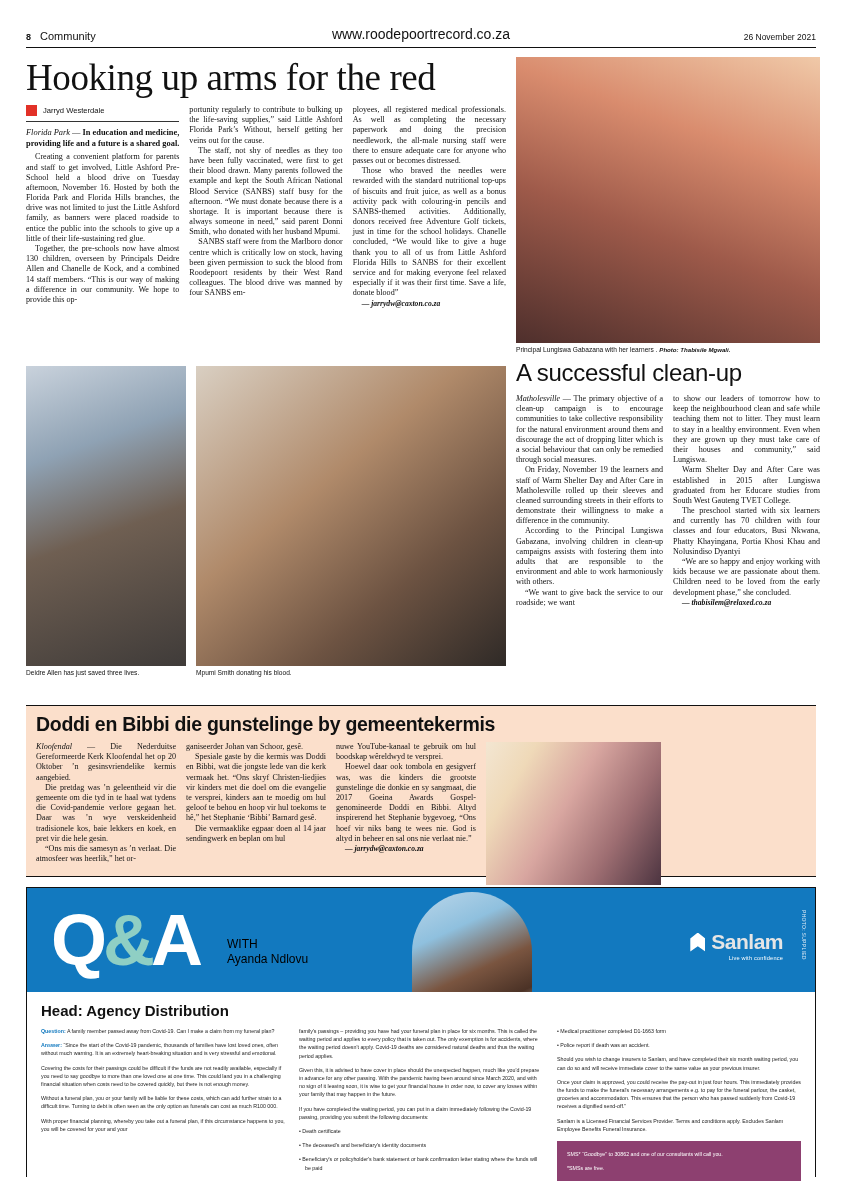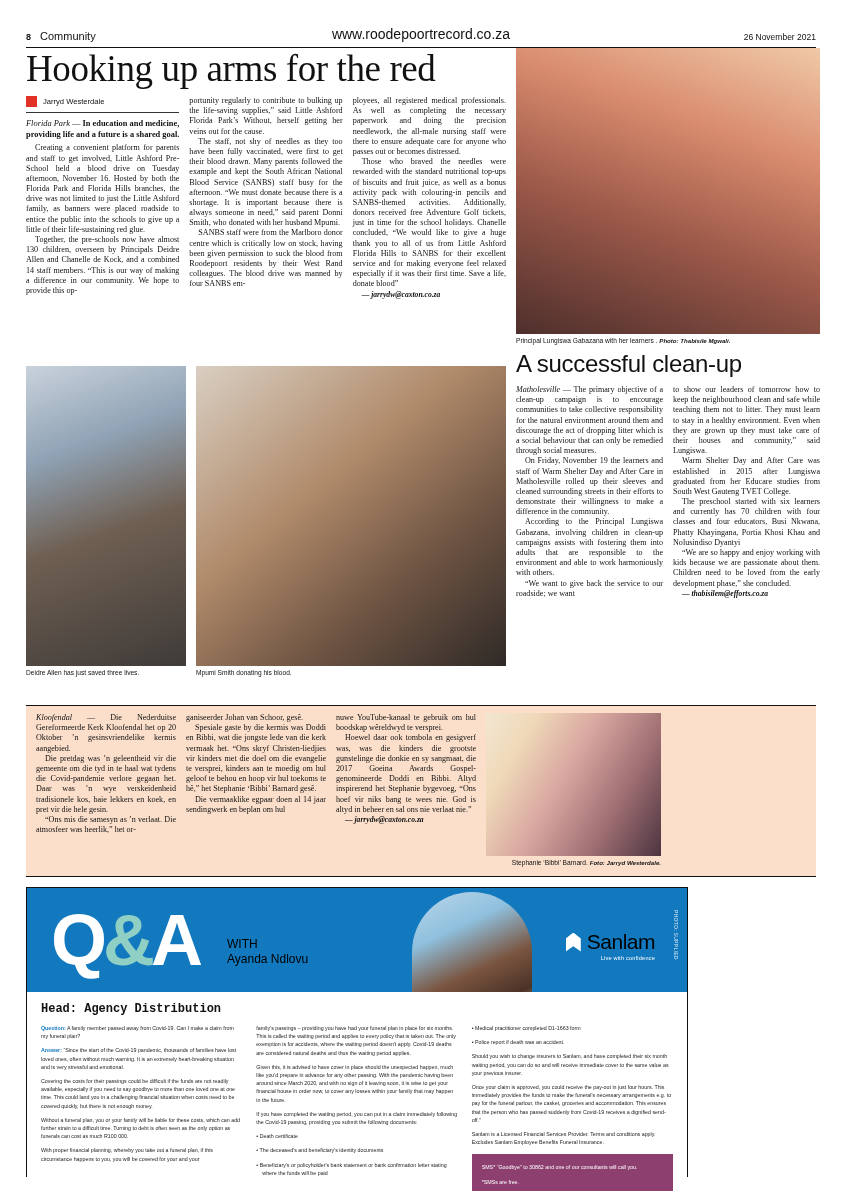--- a/index.html
+++ b/index.html
@@ -16,21 +16,21 @@
 
   
   .masthead { display:flex; align-items:flex-end; font-family:"Liberation Sans", sans-serif; font-size:9.5px; padding-bottom:5px; border-bottom:1.6px solid #111; }
   .mh-left { display:flex; gap:9px; align-items:baseline; width:33%; }
   .mh-page { font-weight:bold; font-size:9px; }
   .mh-sec { font-size:11px; }
   .mh-center { width:34%; text-align:center; font-size:14px; }
   .mh-right { width:33%; text-align:right; font-size:8.5px; }
 
   
-  .lead { display:flex; gap:10px; }
+  .lead { display:flex; gap:10px; margin-top:9px; }
   .lead-left { width:480px; }
   .headline { font-family:"Liberation Serif", serif; font-size:37px; line-height:1.0; letter-spacing:-0.4px; margin:2px 0 9px 0; font-weight:400; }
   .byline { display:flex; align-items:center; gap:6px; border-bottom:0.8px solid #333; padding-bottom:5px; margin-bottom:6px; }
   .byline-mark { width:11px; height:11px; background:#e23127; flex:0 0 auto; }
   .byline-name { font-family:"Liberation Sans", sans-serif; font-weight:normal; font-size:7.6px; }
 
   .cols3 { display:flex; gap:10px; }
   .col { width:154px; }
   .body-txt { font-size:8.1px; line-height:1.26; text-align:justify; hyphens:auto; }
   .body-txt p { margin:0; text-indent:9px; }
@@ -61,26 +61,26 @@
 
   
   .sanlam-wrap { margin-top:9px; border:1px solid #111; }
   .sanlam-banner { height:104px; background:#1279bf; position:relative; overflow:hidden; }
   .qa-logo { position:absolute; left:24px; top:16px; font-family:"Liberation Sans", sans-serif; font-size:72px; font-weight:bold; color:#ffffff; line-height:1; letter-spacing:-4px; }
   .qa-amp { color:#8fcfc4; }
   .qa-with { position:absolute; left:200px; top:49px; font-family:"Liberation Sans", sans-serif; color:#000000; font-size:12px; line-height:1.25; }
   .qa-portrait { position:absolute; left:385px; top:4px; width:120px; height:132px; border-radius:60px 60px 0 0; overflow:hidden; }
   .sanlam-logo { position:absolute; right:32px; top:42px; display:flex; align-items:center; gap:6px; }
   .sanlam-mark { width:15px; height:19px; background:#fff; clip-path: polygon(50% 0, 100% 32%, 100% 100%, 50% 72%, 0 100%, 0 32%); }
-  .sanlam-word { font-family:"Liberation Sans", sans-serif; color:#000000; font-weight:normal; font-size:21px; letter-spacing:-0.5px; }
+  .sanlam-word { font-family:"Liberation Sans", sans-serif; color:#e5e5e5; font-weight:bold; font-size:21px; letter-spacing:-0.5px; }
   .sanlam-tag { font-family:"Liberation Sans", sans-serif; color:#fff; font-size:5.6px; text-align:right; margin-top:1px; letter-spacing:0.2px; }
   .vert-credit { position:absolute; right:8px; top:22px; font-family:"Liberation Sans", sans-serif; font-size:5px; color:#dce9f5; writing-mode:vertical-rl; letter-spacing:0.3px; }
 
   .qa-body { background:#fff; padding:10px 14px 12px 14px; }
-  .qa-head { font-family:Liberation Mono, monospace; font-weight:bold; font-size:12px; margin:0 0 8px 0; }
+  .qa-head { font-family:Liberation Sans, sans-serif; font-weight:bold; font-size:15px; margin:0 0 8px 0; }
   .qa-cols { display:flex; gap:14px; font-family:"Liberation Sans", sans-serif; font-size:5.3px; line-height:1.55; color:#222; }
   .qa-col { width:246px; }
   .qa-col p { margin:0 0 6px 0; }
   .qa-lbl { color:#1279bf; font-weight:bold; }
   .qa-li { margin:0; padding-left:6px; text-indent:-6px; }
   .sms-box { background:#8d4070; color:#fff; padding:9px 10px; margin-top:8px; }
   .sms-box p { margin:0 0 6px 0; }
   .sms-box p:last-child { margin:0; }
 
   
@@ -164,41 +164,42 @@
             <p>According to the Principal Lungiswa Gabazana, involving children in clean-up campaigns assists with fostering them into adults that are responsible to the environment and able to work harmoniously with others.</p>
             <p>“We want to give back the service to our roadside; we want</p>
           </div>
         </div>
         <div class="col2">
           <div class="body-txt">
             <p class="noind">to show our leaders of tomorrow how to keep the neighbourhood clean and safe while teaching them not to litter. They must learn to stay in a healthy environment. Even when they are grown up they must take care of their houses and community,” said Lungiswa.</p>
             <p>Warm Shelter Day and After Care was established in 2015 after Lungiswa graduated from her Educare studies from South West Gauteng TVET College.</p>
             <p>The preschool started with six learners and currently has 70 children with four classes and four educators, Busi Nkwana, Phatty Khayingana, Portia Khosi Khau and Nolusindiso Dyantyi</p>
             <p>“We are so happy and enjoy working with kids because we are passionate about them. Children need to be loved from the early development phase,” she concluded.</p>
-            <p class="email">— thabisilem@efforts.co.za</p>
+            <p class="email">— thabisilem@relaxed.co.za</p>
           </div>
         </div>
       </div>
     </div>
   </div>
 
   <div style="position:absolute;left:26px;top:366px;width:480px;">
     <div style="display:flex;gap:10px;">
       <div style="width:160px;">
         <div class="photo ph-a" style="width:160px;height:300px;"></div>
         <div class="cap">Deidre Allen has just saved three lives.</div>
       </div>
       <div style="width:310px;">
         <div class="photo ph-b" style="width:310px;height:300px;"></div>
         <div class="cap">Mpumi Smith donating his blood.</div>
       </div>
     </div>
   </div>
 
   <div class="afr" style="position:absolute;left:26px;top:696px;width:790px;height:172px;">
+    <h2 class="afr-hl">Doddi en Bibbi die gunstelinge by gemeentekermis</h2>
     <div class="afr-cols">
 
       <div class="afr-col">
         <div class="body-txt">
           <p class="noind">
             <i>Kloofendal</i>
             <span>—</span>
             <span>Die Nederduitse Gereformeerde Kerk Kloofendal het op 20 Oktober ’n gesinsvriendelike kermis aangebied.</span>
           </p>
           <p>Die pretdag was ’n geleentheid vir die gemeente om die tyd in te haal wat tydens die Covid-pandemie verlore gegaan het. Daar was ’n wye verskeidenheid tradisionele kos, baie lekkers en koek, en pret vir die hele gesin.</p>
@@ -226,21 +227,21 @@
         <div class="photo" style="width:175px;height:143px;background:linear-gradient(120deg,#f3e6d2 0%,#efd9b8 20%,#d8a6a0 45%,#9e6e72 72%,#4c3440 100%);"></div>
         <div class="cap" style="text-align:right;">
           <span>Stephanie ‘Bibbi’ Barnard.</span>
           <span class="credit">Foto: Jarryd Westerdale.</span>
         </div>
       </div>
 
     </div>
   </div>
 
-  <div class="sanlam-wrap" style="position:absolute;left:26px;top:878px;width:662px;height:290px;">
+  <div class="sanlam-wrap" style="position:absolute;left:26px;top:878px;width:790px;height:290px;">
 
     <div class="sanlam-banner">
       <div class="qa-logo"><span>Q</span><span class="qa-amp">&amp;</span><span>A</span></div>
       <div class="qa-with">
         <div>WITH</div>
         <div>Ayanda Ndlovu</div>
       </div>
       <div class="qa-portrait" style="background:linear-gradient(155deg,#bcd7ea 0%,#8fc0de 30%,#7a5540 58%,#4b3226 80%,#e8e3db 100%);"></div>
       <div class="vert-credit">PHOTO: SUPPLIED</div>
       <div>

